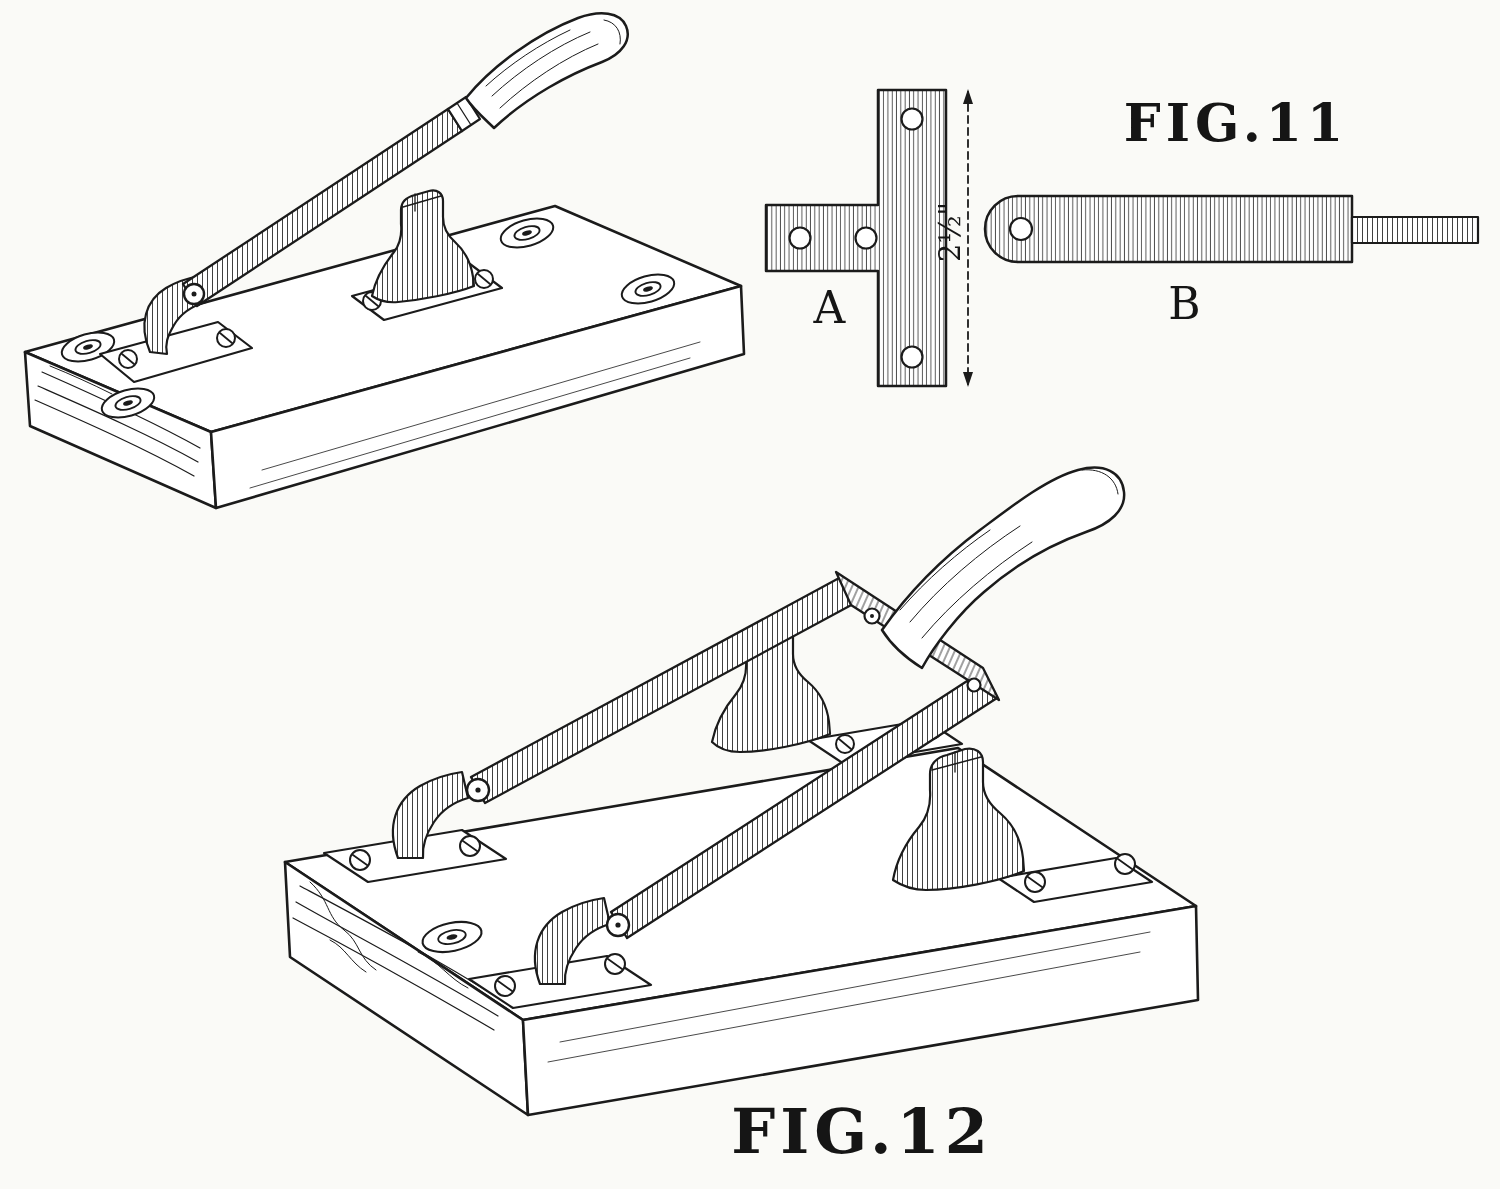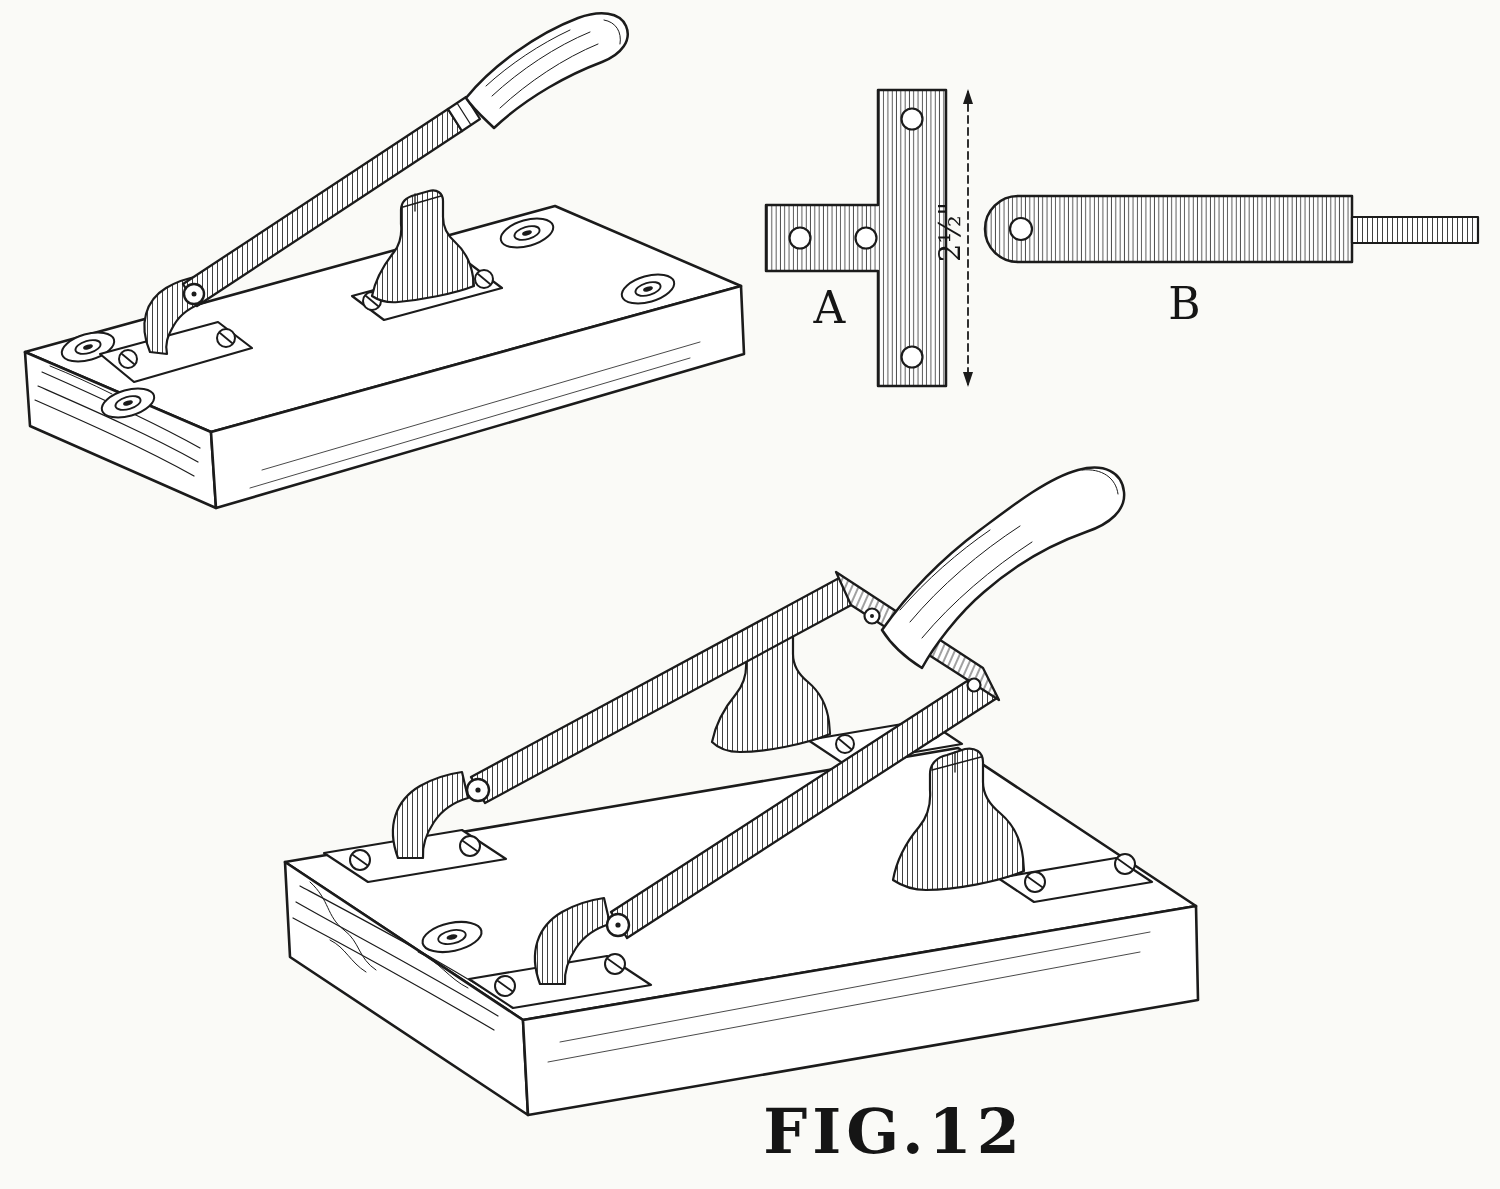--- a/index.html
+++ b/index.html
@@ -306,18 +306,19 @@
     </g>
 
     <g>
       <circle cx="872" cy="616" r="7.5" fill="#ffffff" stroke-width="2.2"></circle>
       <circle cx="872" cy="616" r="2" fill="#1b1b1b" stroke="none"></circle>
       <circle cx="974" cy="685" r="6.5" fill="#ffffff" stroke-width="2.2"></circle>
     </g>
   </g>
 </svg>
 
+<div class="cap fig11" style="left:1236px; top:92px;">FIG.11</div>
 <div class="part-label" style="left:830px; top:282px;">A</div>
 <div class="part-label" style="left:1185px;top:278px;">B</div>
 <div class="dim-label" style="left:950px;  top:232px;">2½"</div>
-<div class="cap fig12" style="left:862px;  top:1095px;margin-left:32px;">FIG.12</div>
+<div class="cap fig12" style="left:862px;  top:1095px;">FIG.12</div>
 
 </div>
 
 </body></html>

